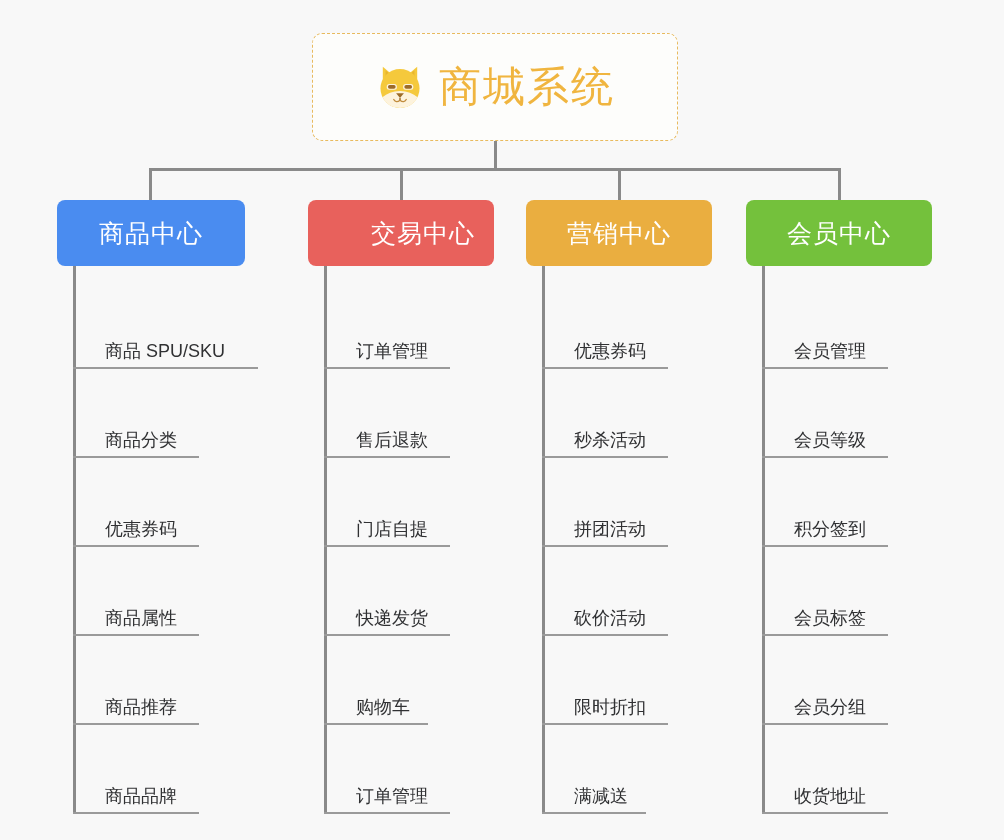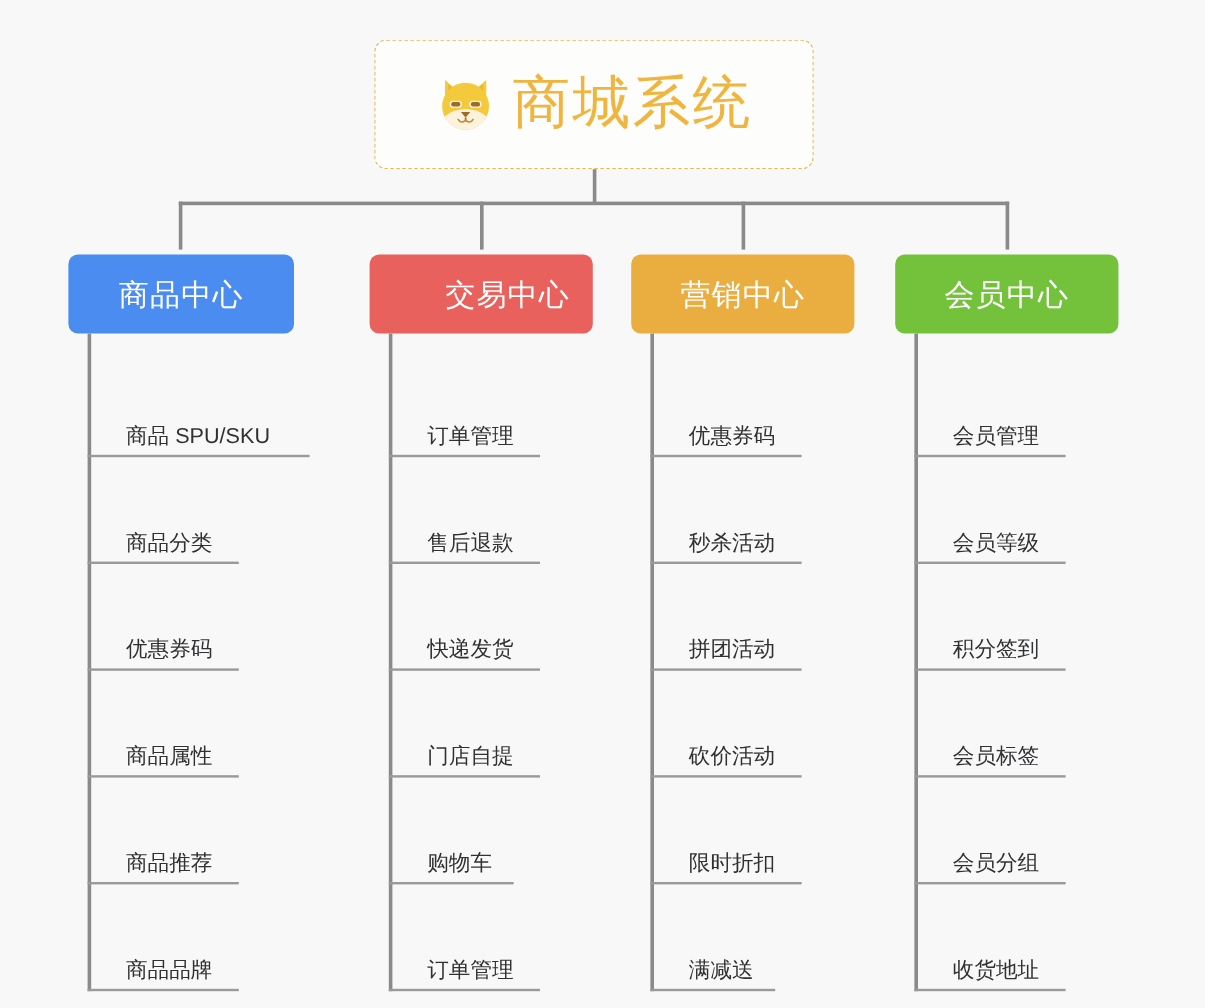--- a/index.html
+++ b/index.html
@@ -30,21 +30,21 @@
     box-sizing: border-box;
     background: #fdfdfb;
     border: 1px dashed #e8ba5e;
     border-radius: 10px;
     display: flex;
     align-items: center;
     justify-content: center;
     gap: 14px;
   }
   .root-title {
-    font-size: 48px;
+    font-size: 42px;
     color: #f0b53f;
     letter-spacing: 2px;
     line-height: 1;
     white-space: nowrap;
   }
   .shiba-icon {
     width: 50px;
     height: 50px;
     flex: 0 0 50px;
     display: block;
@@ -73,21 +73,21 @@
     height: 40px;
   }
   .drop-0 { left: 149px; }
   .drop-1 { left: 400px; }
   .drop-2 { left: 618px; }
   .drop-3 { left: 838px; }
 
   
   .column {
     position: absolute;
-    top: 212px;
+    top: 200px;
   }
   .col-0 { left: 57px;  width: 188px; }
   .col-1 { left: 308px; width: 186px; }
   .col-2 { left: 526px; width: 186px; }
   .col-3 { left: 746px; width: 186px; }
 
   .cat-header {
     height: 66px;
     border-radius: 8px;
     display: flex;
@@ -211,25 +211,25 @@
       <div class="leaf-item">
         <div class="leaf-underline" style="width: 126px;"></div>
         <span class="leaf-label">订单管理</span>
       </div>
       <div class="leaf-item">
         <div class="leaf-underline" style="width: 126px;"></div>
         <span class="leaf-label">售后退款</span>
       </div>
       <div class="leaf-item">
         <div class="leaf-underline" style="width: 126px;"></div>
+        <span class="leaf-label">门店自提</span>
+      </div>
+      <div class="leaf-item">
+        <div class="leaf-underline" style="width: 126px;"></div>
         <span class="leaf-label">快递发货</span>
-      </div>
-      <div class="leaf-item">
-        <div class="leaf-underline" style="width: 126px;"></div>
-        <span class="leaf-label">门店自提</span>
       </div>
       <div class="leaf-item">
         <div class="leaf-underline" style="width: 104px;"></div>
         <span class="leaf-label">购物车</span>
       </div>
       <div class="leaf-item">
         <div class="leaf-underline" style="width: 126px;"></div>
         <span class="leaf-label">订单管理</span>
       </div>
     </div>

